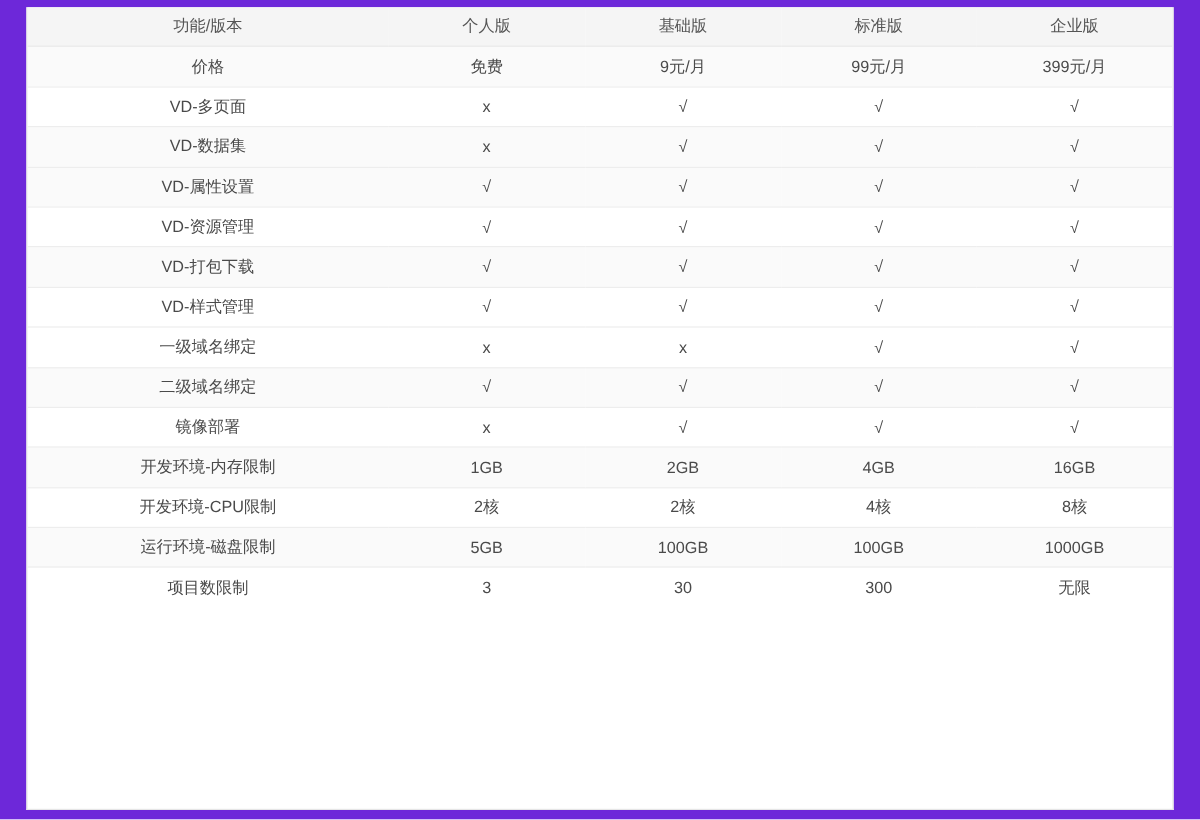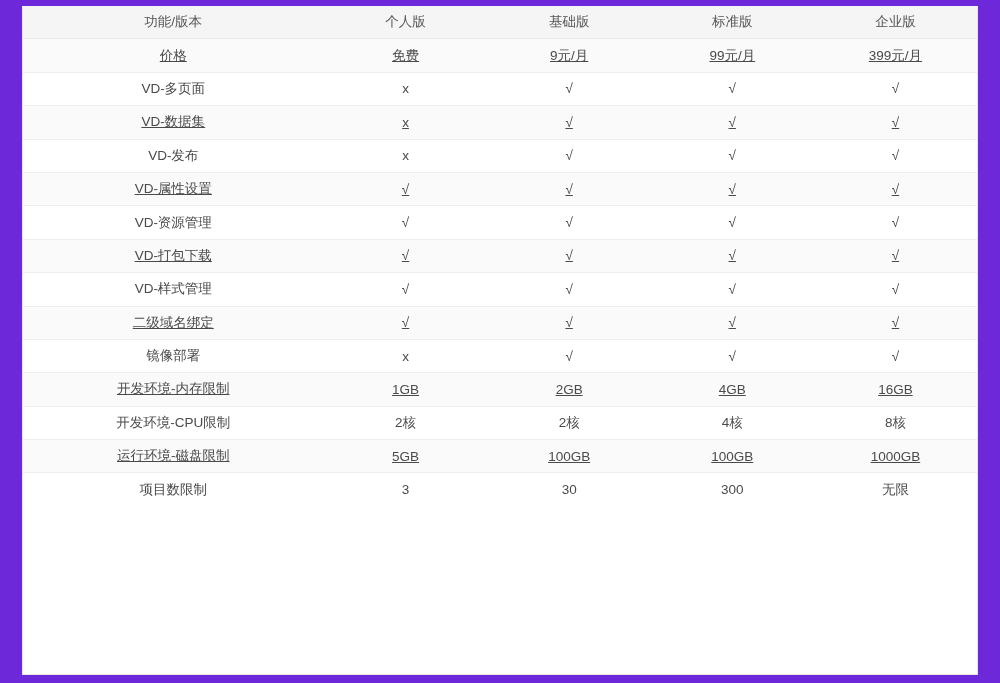--- a/index.html
+++ b/index.html
@@ -53,21 +53,20 @@
     border-bottom: 1px solid #ededed;
   }
   table.pricing thead th {
     background: #f5f5f5;
     color: #555555;
     font-size: 13.5px;
     border-bottom: 1px solid #e9e9e9;
   }
   table.pricing tbody tr.odd td {
     background: #fafafa;
-    text-decoration: underline;
   }
   table.pricing tbody tr.even td {
     background: #ffffff;
   }
   table.pricing tbody tr:last-child td {
     border-bottom: none;
   }
   td.feature, th.feature {
     color: #4a4a4a;
   }
@@ -112,27 +111,20 @@
           <td class="val">√</td>
           <td class="val">√</td>
         </tr>
         <tr class="odd">
           <td class="feature">VD-数据集</td>
           <td class="val">x</td>
           <td class="val">√</td>
           <td class="val">√</td>
           <td class="val">√</td>
         </tr>
-        <tr class="even">
-          <td class="feature">VD-发布</td>
-          <td class="val">x</td>
-          <td class="val">√</td>
-          <td class="val">√</td>
-          <td class="val">√</td>
-        </tr>
         <tr class="odd">
           <td class="feature">VD-属性设置</td>
           <td class="val">√</td>
           <td class="val">√</td>
           <td class="val">√</td>
           <td class="val">√</td>
         </tr>
         <tr class="even">
           <td class="feature">VD-资源管理</td>
           <td class="val">√</td>
@@ -144,20 +136,27 @@
           <td class="feature">VD-打包下载</td>
           <td class="val">√</td>
           <td class="val">√</td>
           <td class="val">√</td>
           <td class="val">√</td>
         </tr>
         <tr class="even">
           <td class="feature">VD-样式管理</td>
           <td class="val">√</td>
           <td class="val">√</td>
+          <td class="val">√</td>
+          <td class="val">√</td>
+        </tr>
+        <tr class="even">
+          <td class="feature">一级域名绑定</td>
+          <td class="val">x</td>
+          <td class="val">x</td>
           <td class="val">√</td>
           <td class="val">√</td>
         </tr>
         <tr class="odd">
           <td class="feature">二级域名绑定</td>
           <td class="val">√</td>
           <td class="val">√</td>
           <td class="val">√</td>
           <td class="val">√</td>
         </tr>

